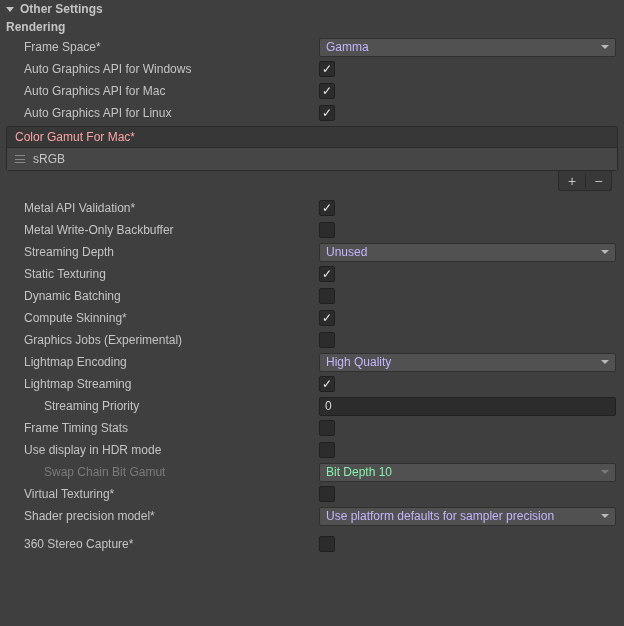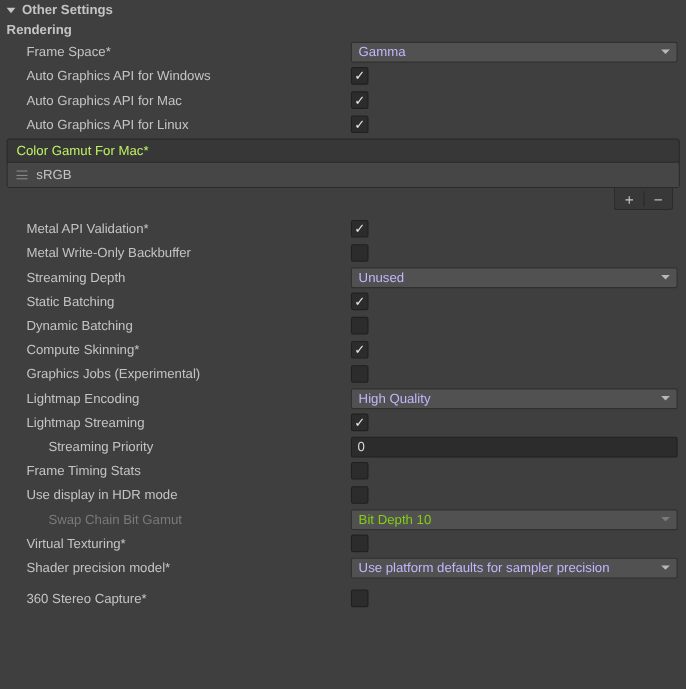--- a/index.html
+++ b/index.html
@@ -47,21 +47,21 @@
     border-radius: 2px;
     height: 19px;
     display: flex;
     align-items: center;
     padding: 0 6px;
     position: relative;
     color: #c4b5fd;
     overflow: hidden;
     white-space: nowrap;
   }
-  .dropdown.disabled { color: #84cc16; }
+  .dropdown.disabled { color: #86efac; }
   .dropdown .arrow {
     position: absolute;
     right: 6px;
     top: 50%;
     transform: translateY(-50%);
     width: 0; height: 0;
     border-top: 4px solid #b8b8b8;
     border-left: 4px solid transparent;
     border-right: 4px solid transparent;
   }
@@ -92,21 +92,21 @@
     align-items: center;
   }
   .listbox {
     margin: 2px 6px 0 6px;
     background: #373737;
     border: 1px solid #2a2a2a;
     border-radius: 3px;
   }
   .listbox-header {
     padding: 3px 8px;
-    color: #bef264;
+    color: #fca5a5;
     border-bottom: 1px solid #2a2a2a;
   }
   .listbox-item {
     display: flex;
     align-items: center;
     padding: 4px 8px;
     background: #464646;
   }
   .drag-handle {
     width: 10px; height: 8px;
@@ -218,21 +218,21 @@
 <div class="row">
   <div class="label">Streaming Depth</div>
   <div class="field">
       <div class="dropdown">
         <span>Unused</span>
         <div class="arrow"></div>
       </div>
     </div>
 </div>
 <div class="row">
-  <div class="label">Static Batching</div>
+  <div class="label">Static Texturing</div>
   <div class="field">
       <div class="checkbox checked"></div>
     </div>
 </div>
 <div class="row">
   <div class="label">Dynamic Batching</div>
   <div class="field">
       <div class="checkbox"></div>
     </div>
 </div>

